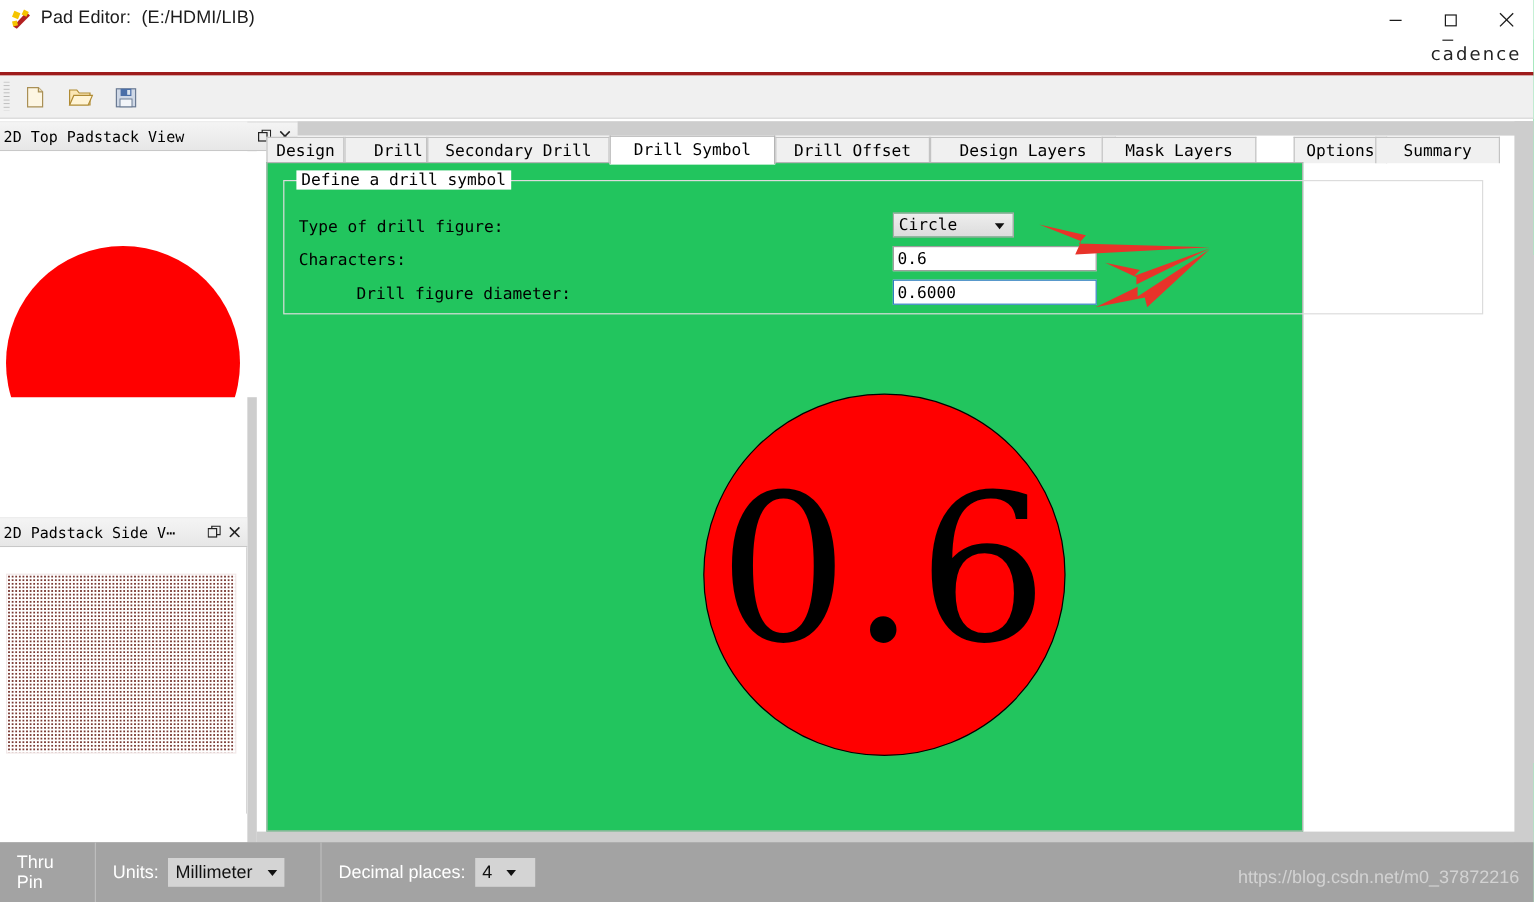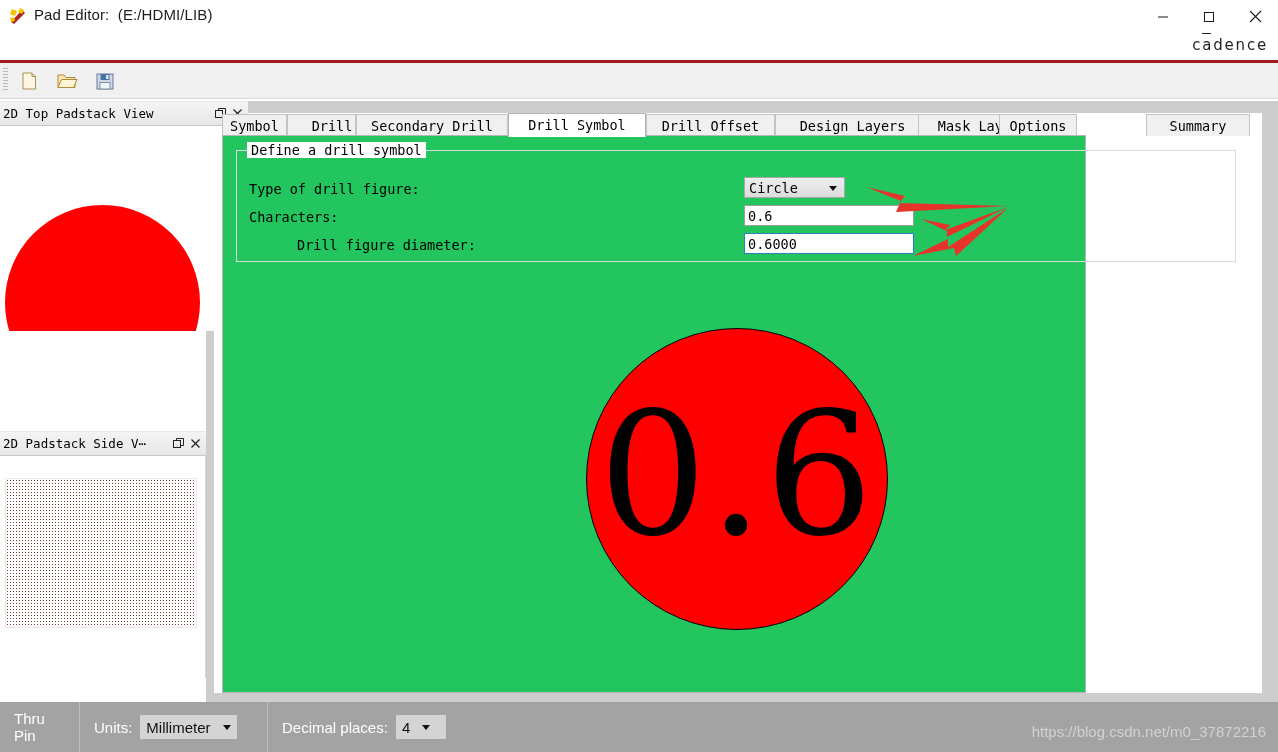--- a/index.html
+++ b/index.html
@@ -525,28 +525,28 @@
         </div>
       </div>
       <div class="panel-body">
         <div class="side-pattern"></div>
       </div>
     </div>
 
   </div>
 
   <div class="tabstrip">
-    <div class="tab" style="left:0px;   width:65px;">Symbol</div>
+    <div class="tab" style="left:0px;   width:65px;">Design</div>
     <div class="tab" style="left:65px;  width:69px;padding-left:21px;">Drill</div>
     <div class="tab" style="left:134px; width:152px;">Secondary Drill</div>
     <div class="tab active" style="left:286px; width:138px;">Drill Symbol</div>
     <div class="tab" style="left:424px; width:129px;">Drill Offset</div>
     <div class="tab" style="left:553px; width:155px;">Design Layers</div>
     <div class="tab" style="left:696px; width:129px;">Mask Layers</div>
-    <div class="tab" style="left:777px; width:78px;">Options</div>
+    <div class="tab" style="left:856px; width:78px;">Options</div>
     <div class="tab" style="left:924px; width:104px;">Summary</div>
   </div>
 
   <div class="content">
 
     <div class="groupbox">
       <div class="groupbox-title">Define a drill symbol</div>
 
       <div class="field-label" style="top:30px;">Type of drill figure:</div>
       <div class="combo" style="top:26px;">

